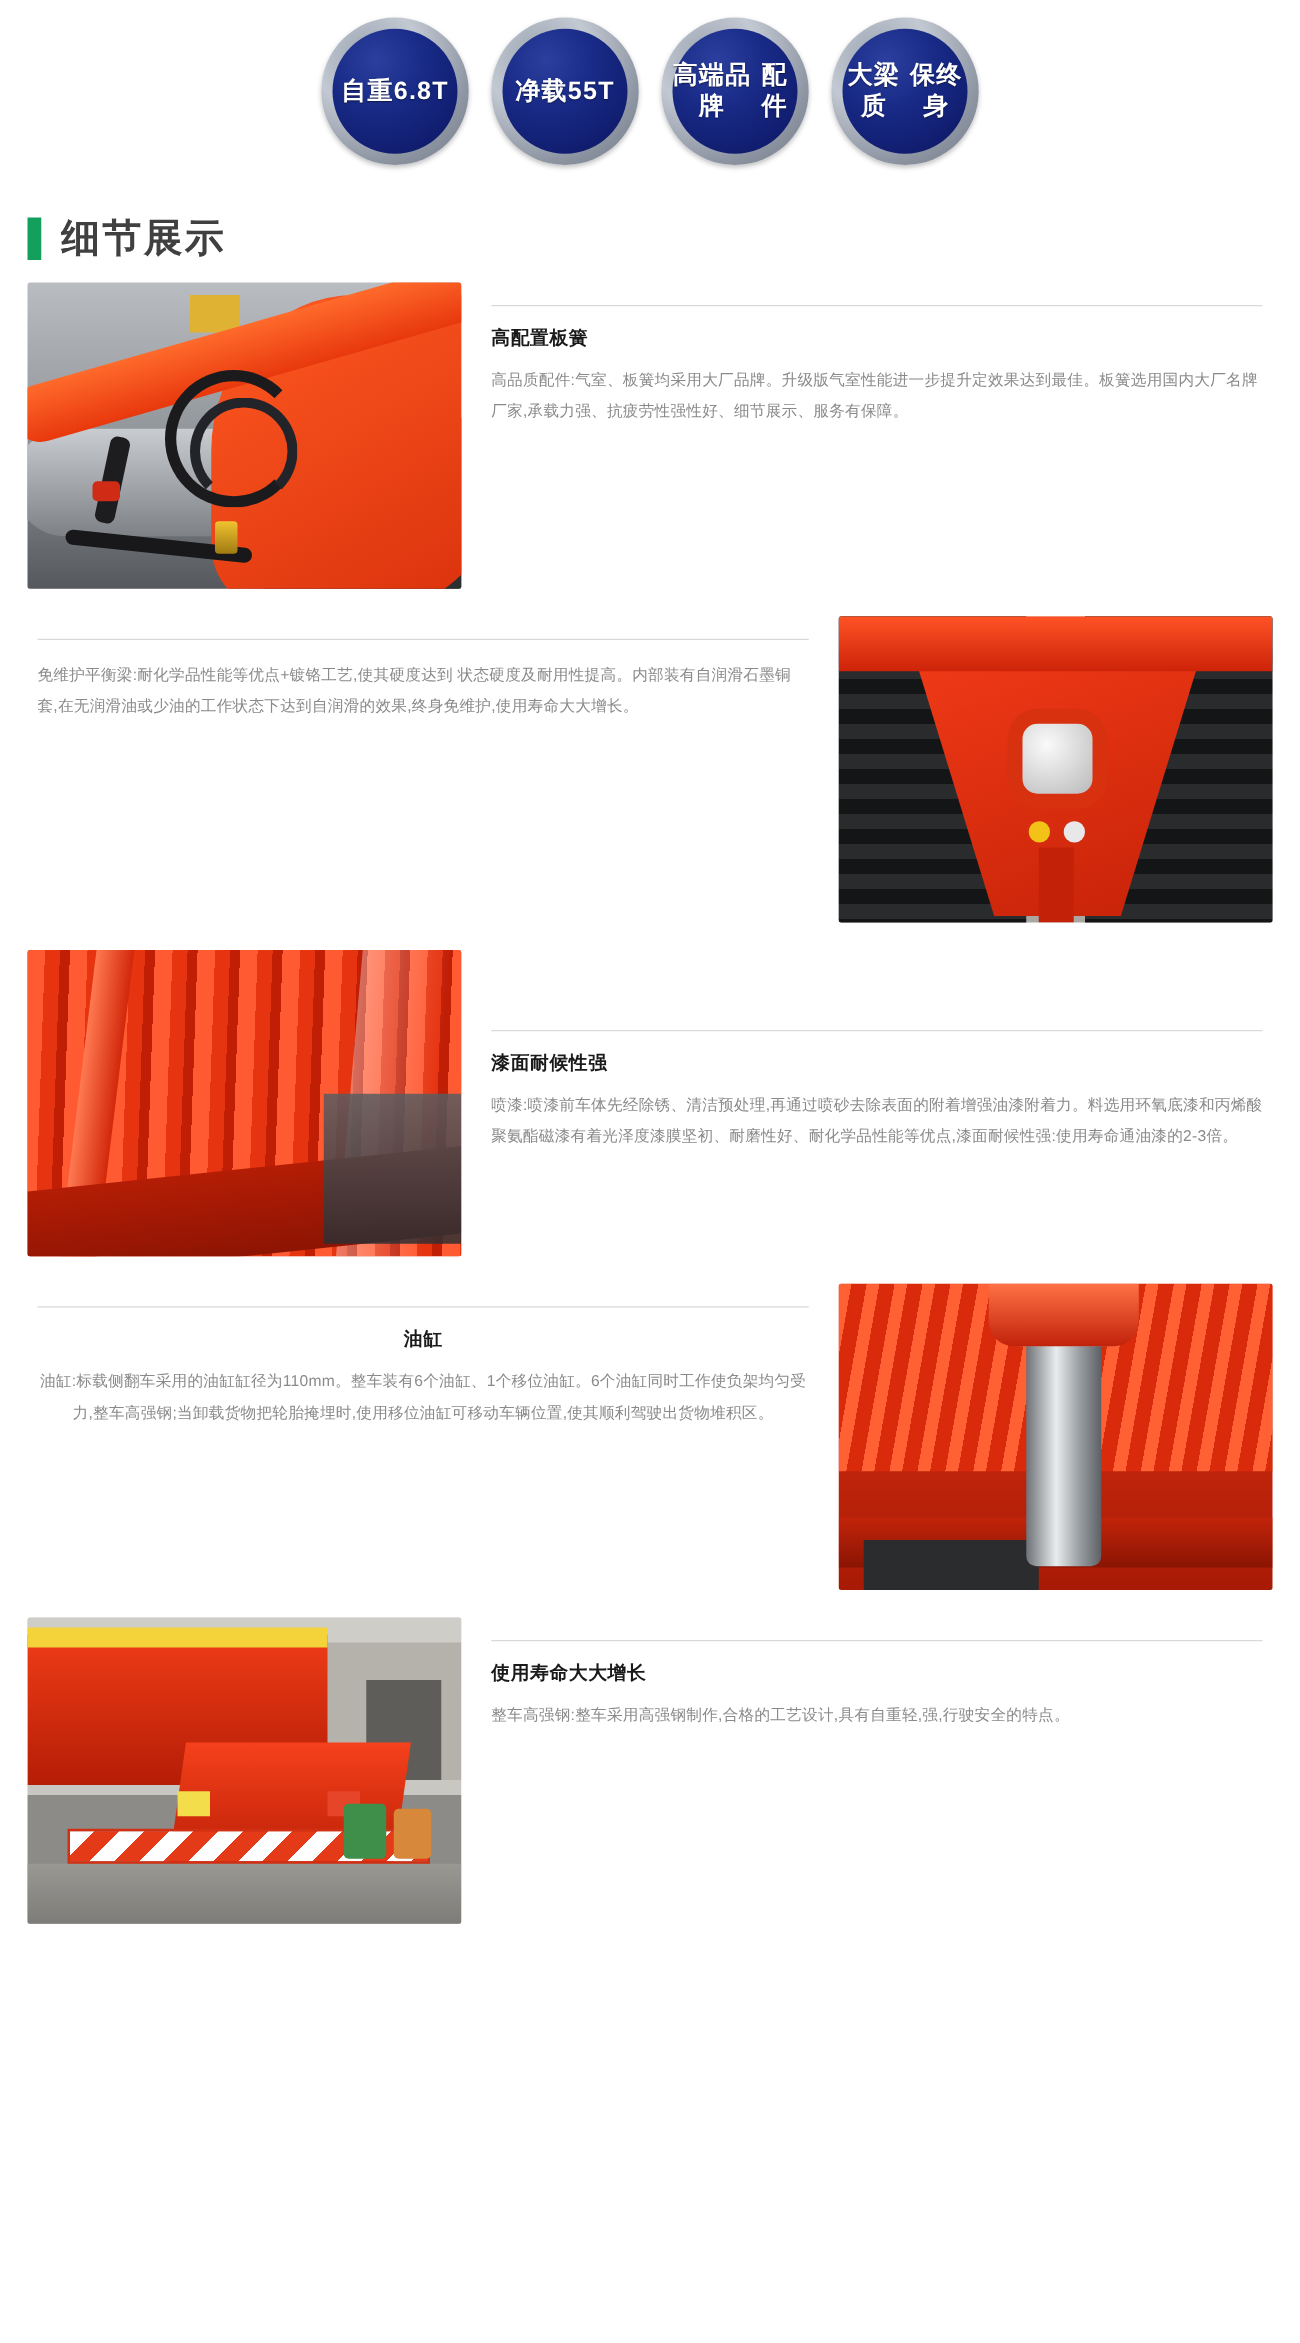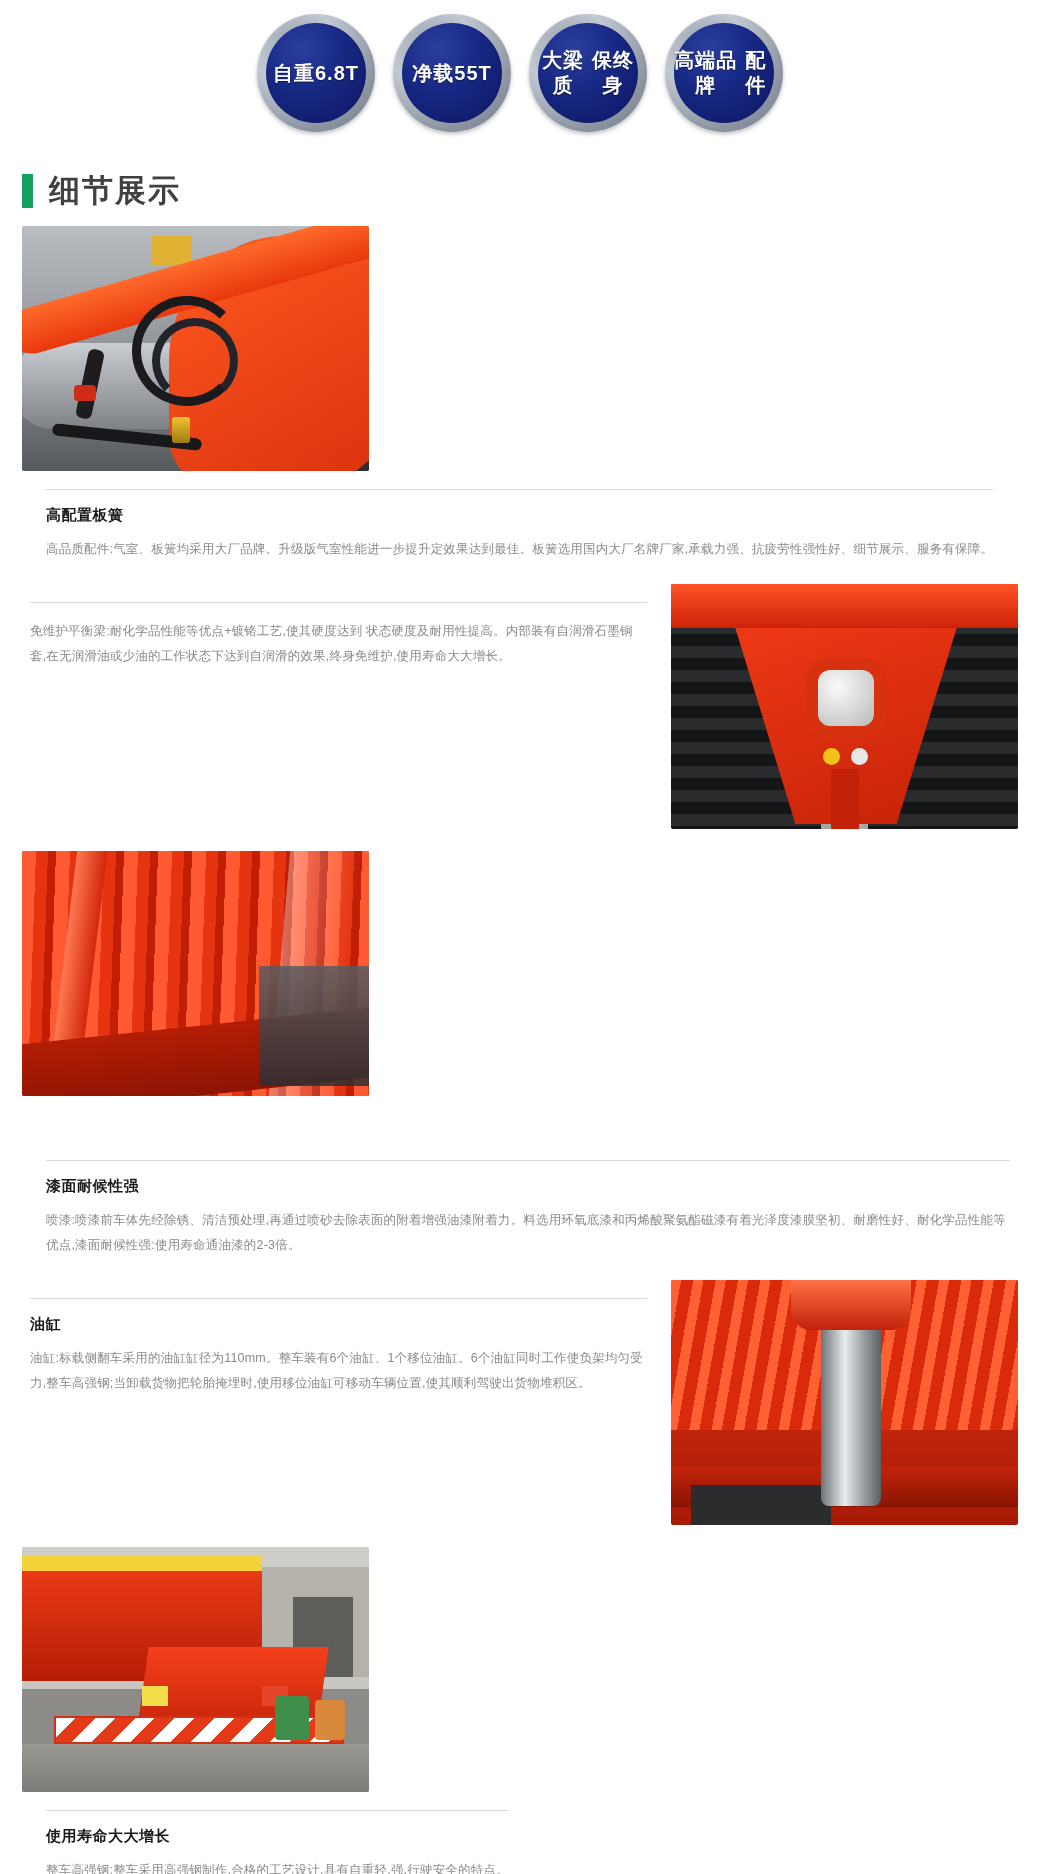--- a/index.html
+++ b/index.html
@@ -69,21 +69,20 @@
     letter-spacing: 2px;
   }
 
   
   .rows { margin-top: 6px; }
   .row {
     display: flex;
     align-items: flex-start;
     padding: 0 22px;
     margin-bottom: 22px;
-    flex-direction: column;
   }
   .row.reverse { flex-direction: row-reverse; }
 
   .photo {
     width: 347px;
     height: 245px;
     flex: none;
     border-radius: 2px;
     overflow: hidden;
     position: relative;
@@ -112,21 +111,21 @@
     font-size: 12.5px;
     line-height: 2.0;
     color: #8a8a8a;
     letter-spacing: .2px;
   }
 
   
   .row-1 .text-col { padding-top: 18px; }
   .row-2 .text-col { padding-top: 18px; }
   .row-3 .text-col { padding-top: 64px; }
-  .row-4 .text-col { padding-top: 18px; }
+  .row-4 .text-col { padding-top: 18px; text-align: center; }
   .row-5 .text-col { padding-top: 18px; }
 
   .row-2 .photo, .row-4 .photo { margin-top: 0; }
   .row-3 .photo { margin-top: 0; }
 
   
   .ph { position: absolute; }
 
   
   .p1 { background: linear-gradient(#b9bcc0, #8d9297 55%, #55585c); }
@@ -316,28 +315,28 @@
       </div>
     </div>
     <div class="badge">
       <div class="badge-inner">
         <span>净载</span>
         <span>55T</span>
       </div>
     </div>
     <div class="badge">
       <div class="badge-inner">
+        <span>高端品牌</span>
+        <span>配 件</span>
+      </div>
+    </div>
+    <div class="badge">
+      <div class="badge-inner">
         <span>大梁质</span>
         <span>保终身</span>
-      </div>
-    </div>
-    <div class="badge">
-      <div class="badge-inner">
-        <span>高端品牌</span>
-        <span>配 件</span>
       </div>
     </div>
   </div>
 
   <div class="section-title">
     <div class="title-bar"></div>
     <div class="title-text">细节展示</div>
   </div>
 
   <div class="rows">

